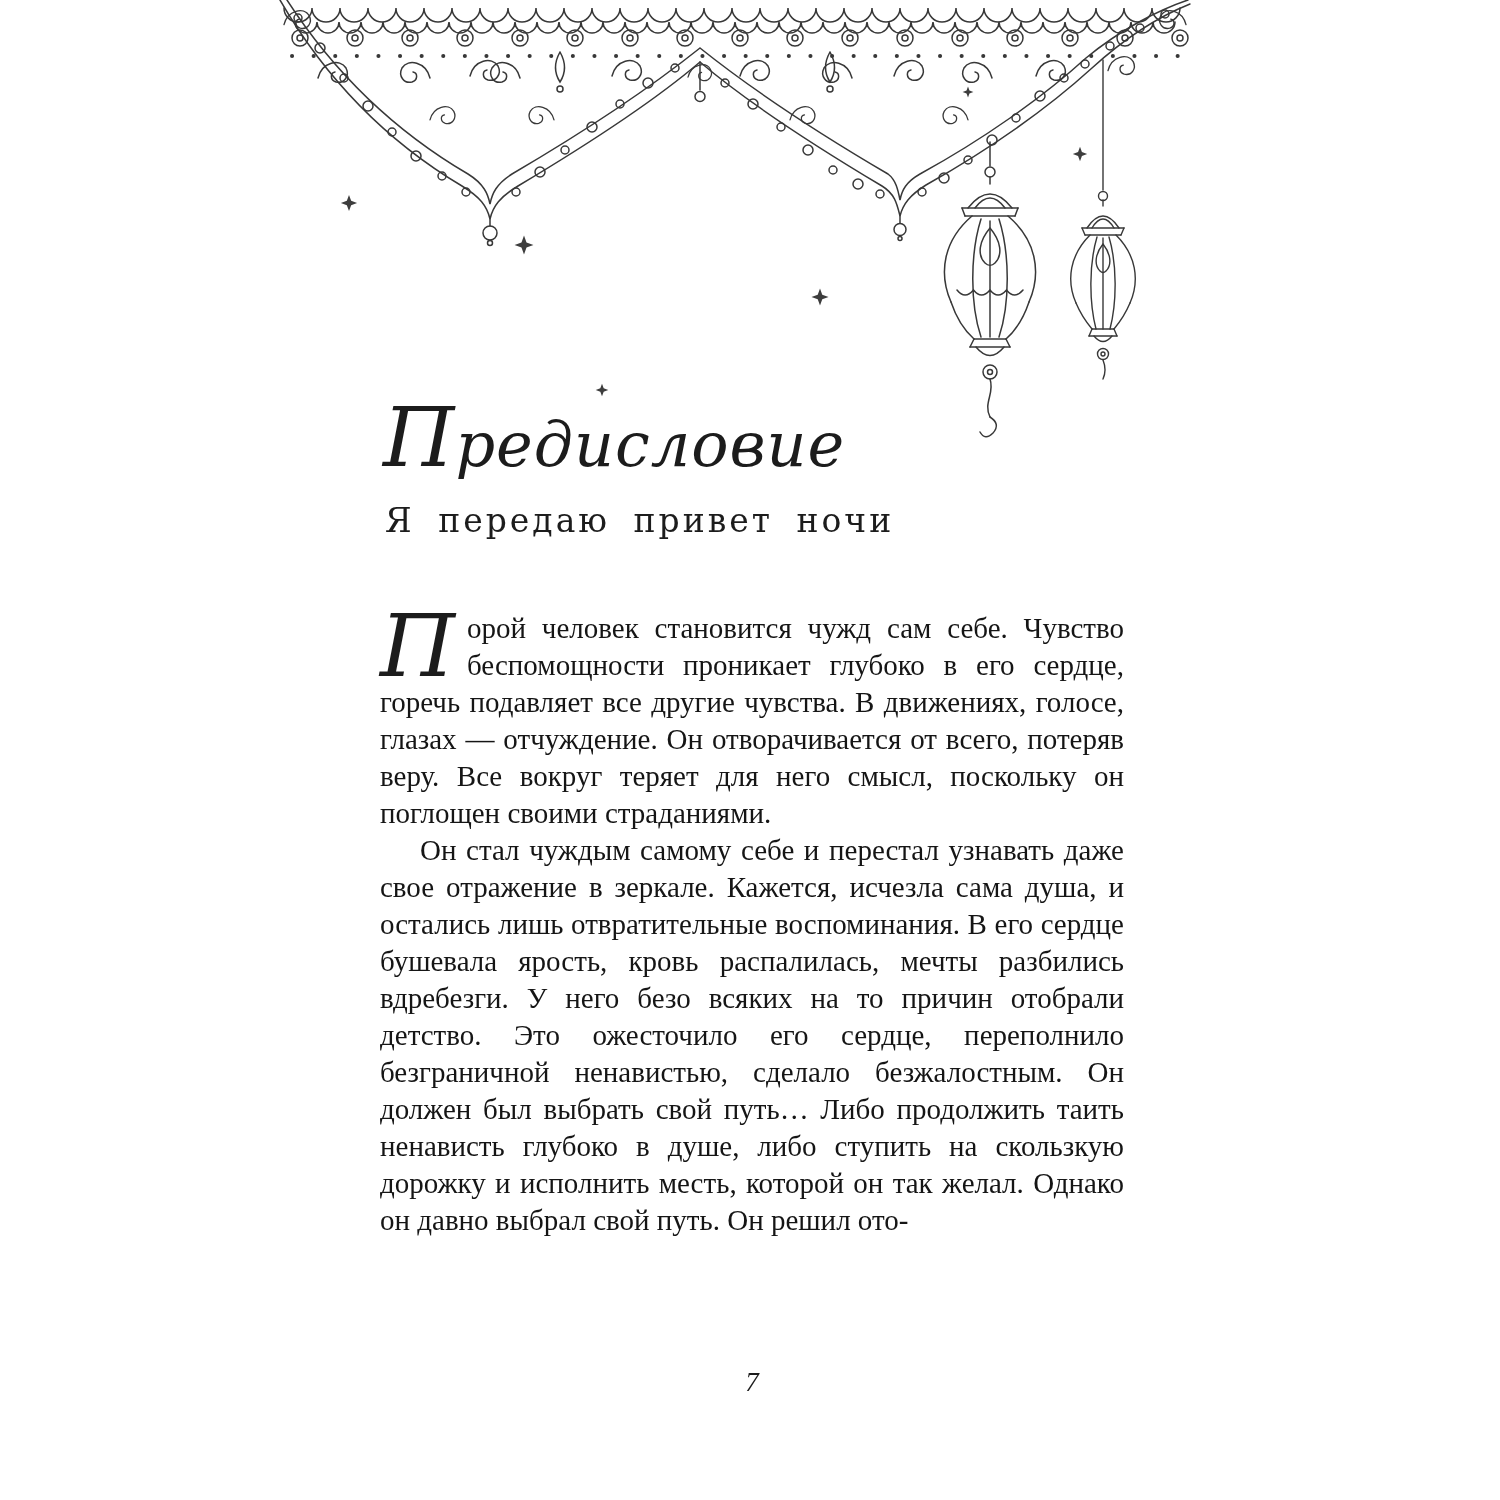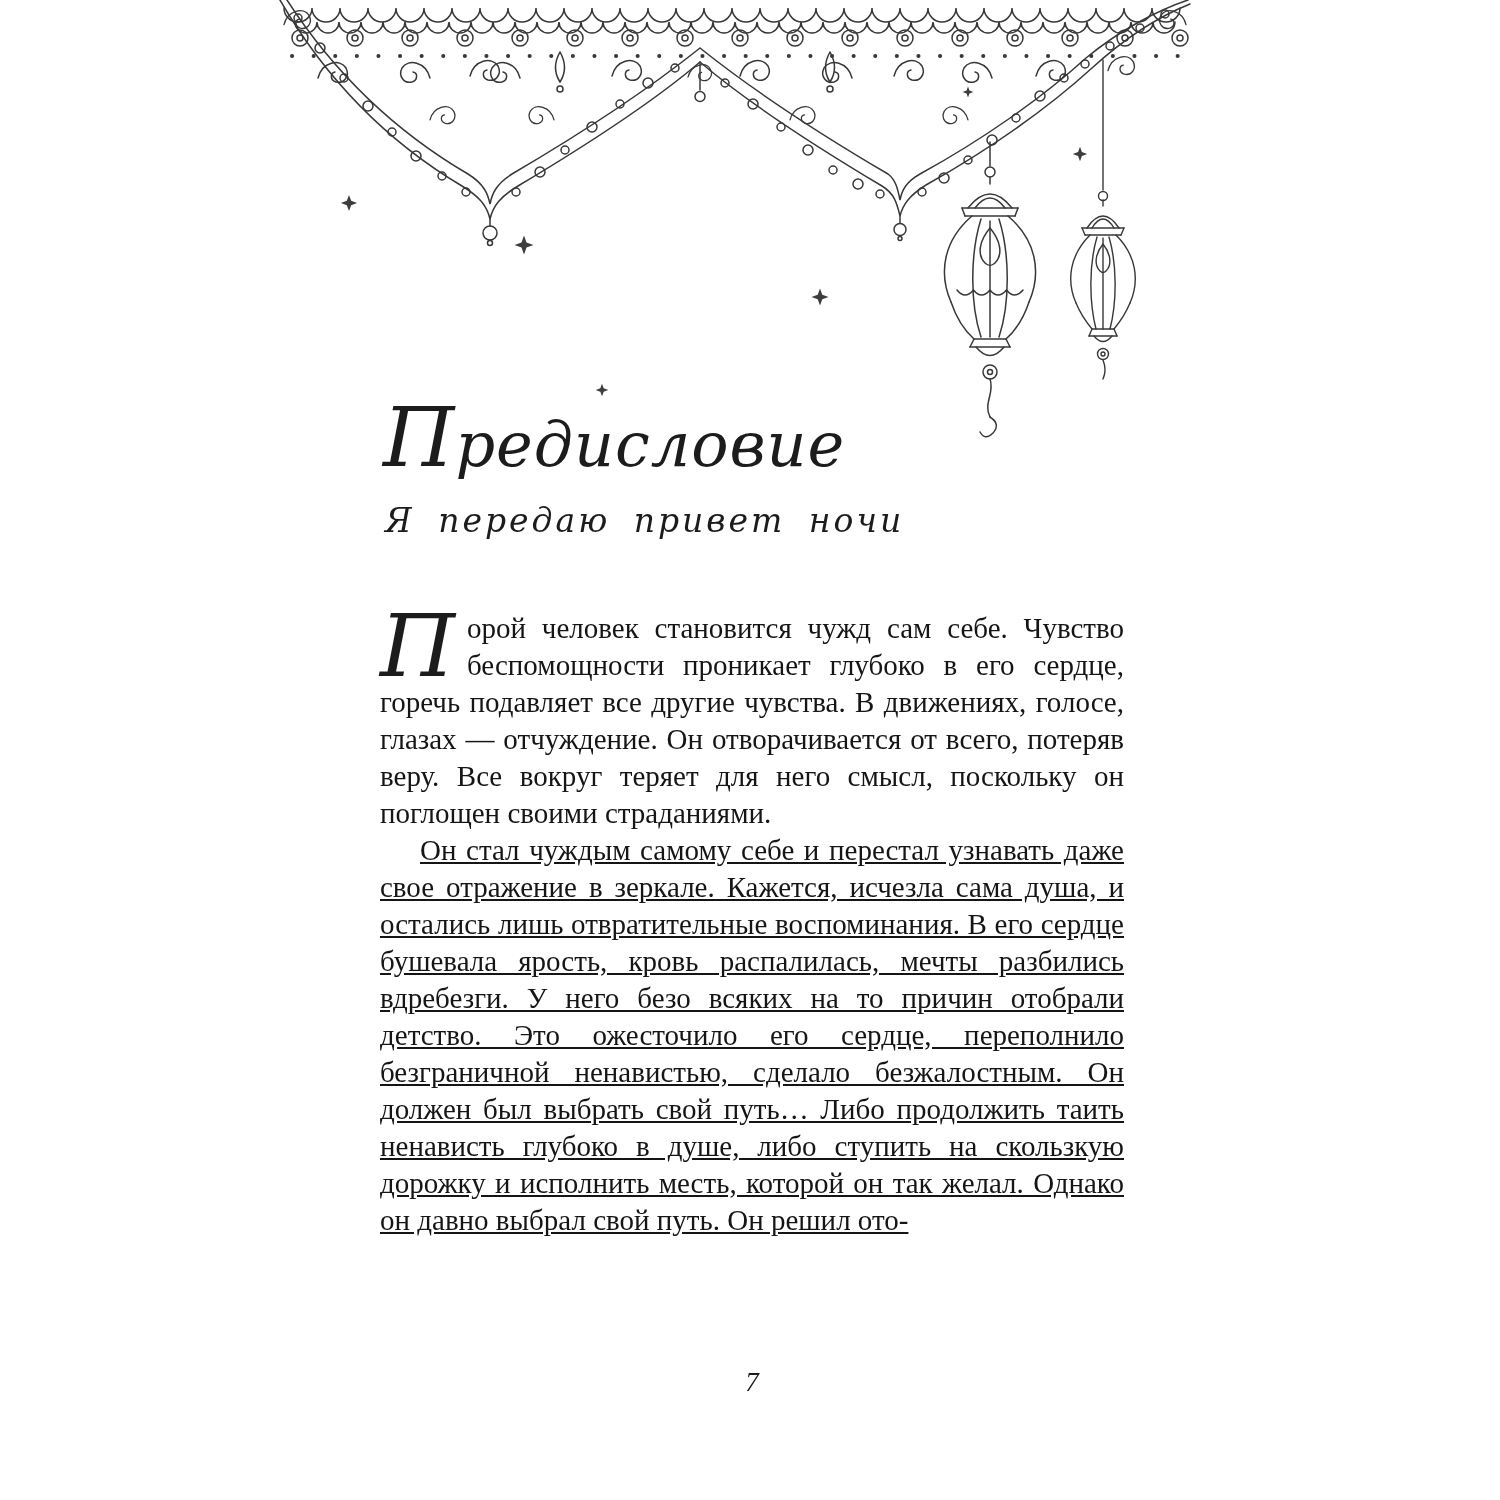--- a/index.html
+++ b/index.html
@@ -11,32 +11,32 @@
   }
   .ornament { position:absolute; top:0; left:0; }
 
   .titleblock { position:absolute; left:383px; top:390px; }
   .title {
     margin:0; font-family:"DejaVu Serif", serif; font-style:italic;
     font-weight:normal; font-size:62px; letter-spacing:1px; color:#1c1c1c;
   }
   .title::first-letter { font-size:1.32em; }
   .subtitle {
-    margin:16px 0 0 2px; font-family:"DejaVu Serif", serif; font-style:italic;
+    margin:16px 0 0 2px; font-family:"DejaVu Serif", serif; 
     font-weight:normal; font-size:33px; letter-spacing:3px; word-spacing:10px;
     color:#1c1c1c;
   }
 
   .bodytext {
     position:absolute; left:380px; top:610px; width:744px;
     font-size:29px; line-height:37px; text-align:justify;
     hyphens:auto; -webkit-hyphens:auto;
   }
   .bodytext p { margin:0; }
-  .p2 { text-indent:40px;text-decoration:underline; }
+  .p2 { text-indent:40px; }
   .dropcap {
     float:left; font-family:"DejaVu Serif", serif; font-style:italic;
     font-size:86px; line-height:64px; padding:4px 12px 0 0; color:#1c1c1c;
   }
 
   .pageno {
     position:absolute; left:380px; top:1367px; width:744px;
     text-align:center; font-size:27px; font-style:italic; color:#1c1c1c;
   }
 </style>

